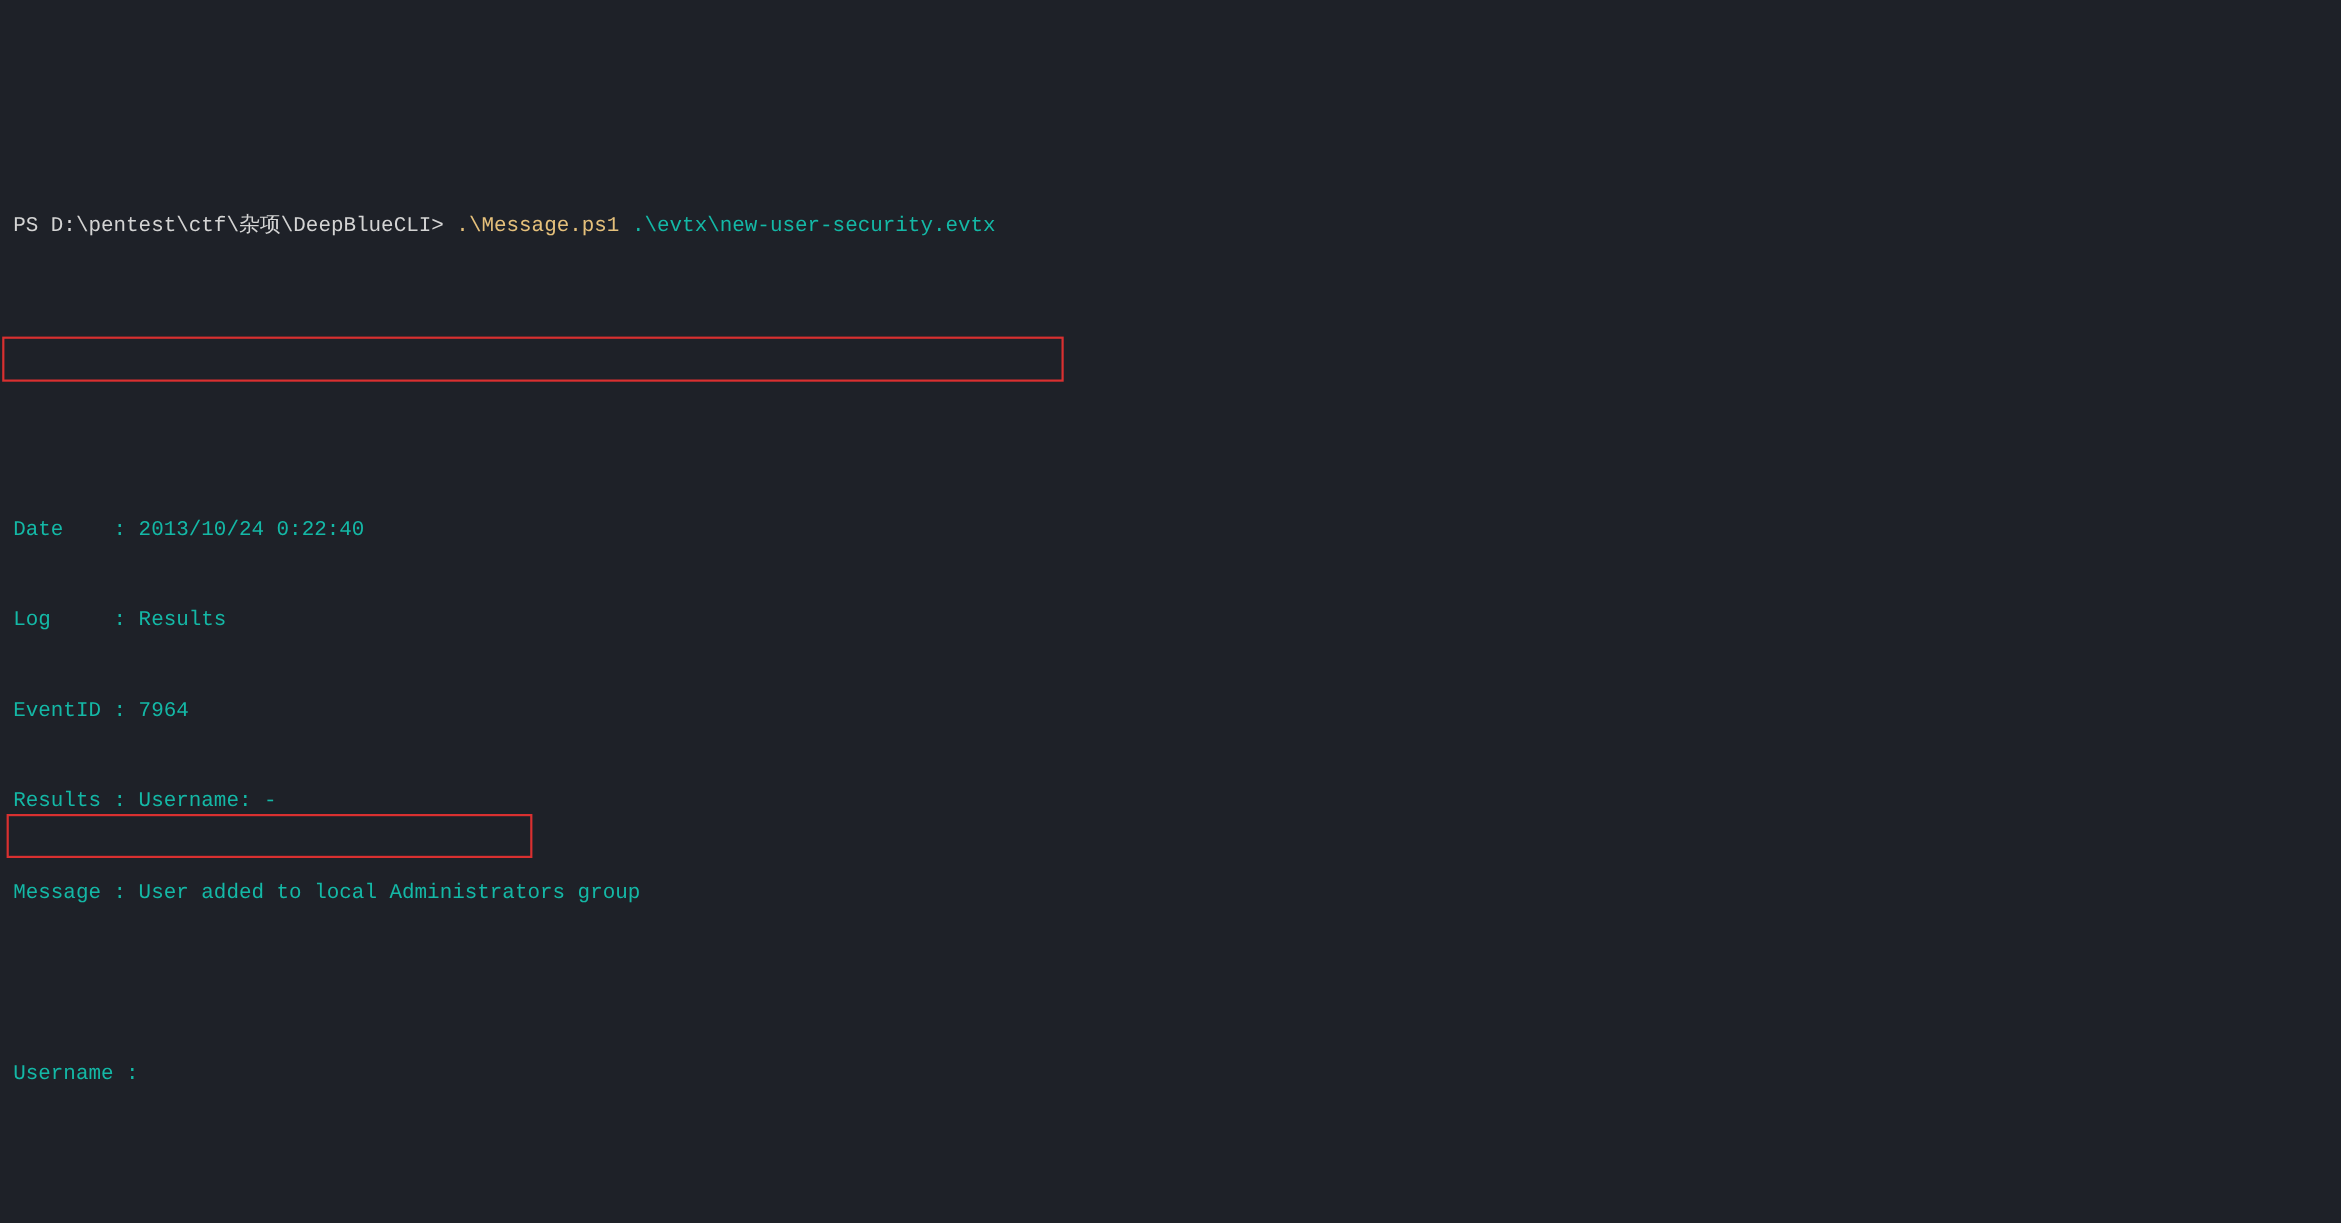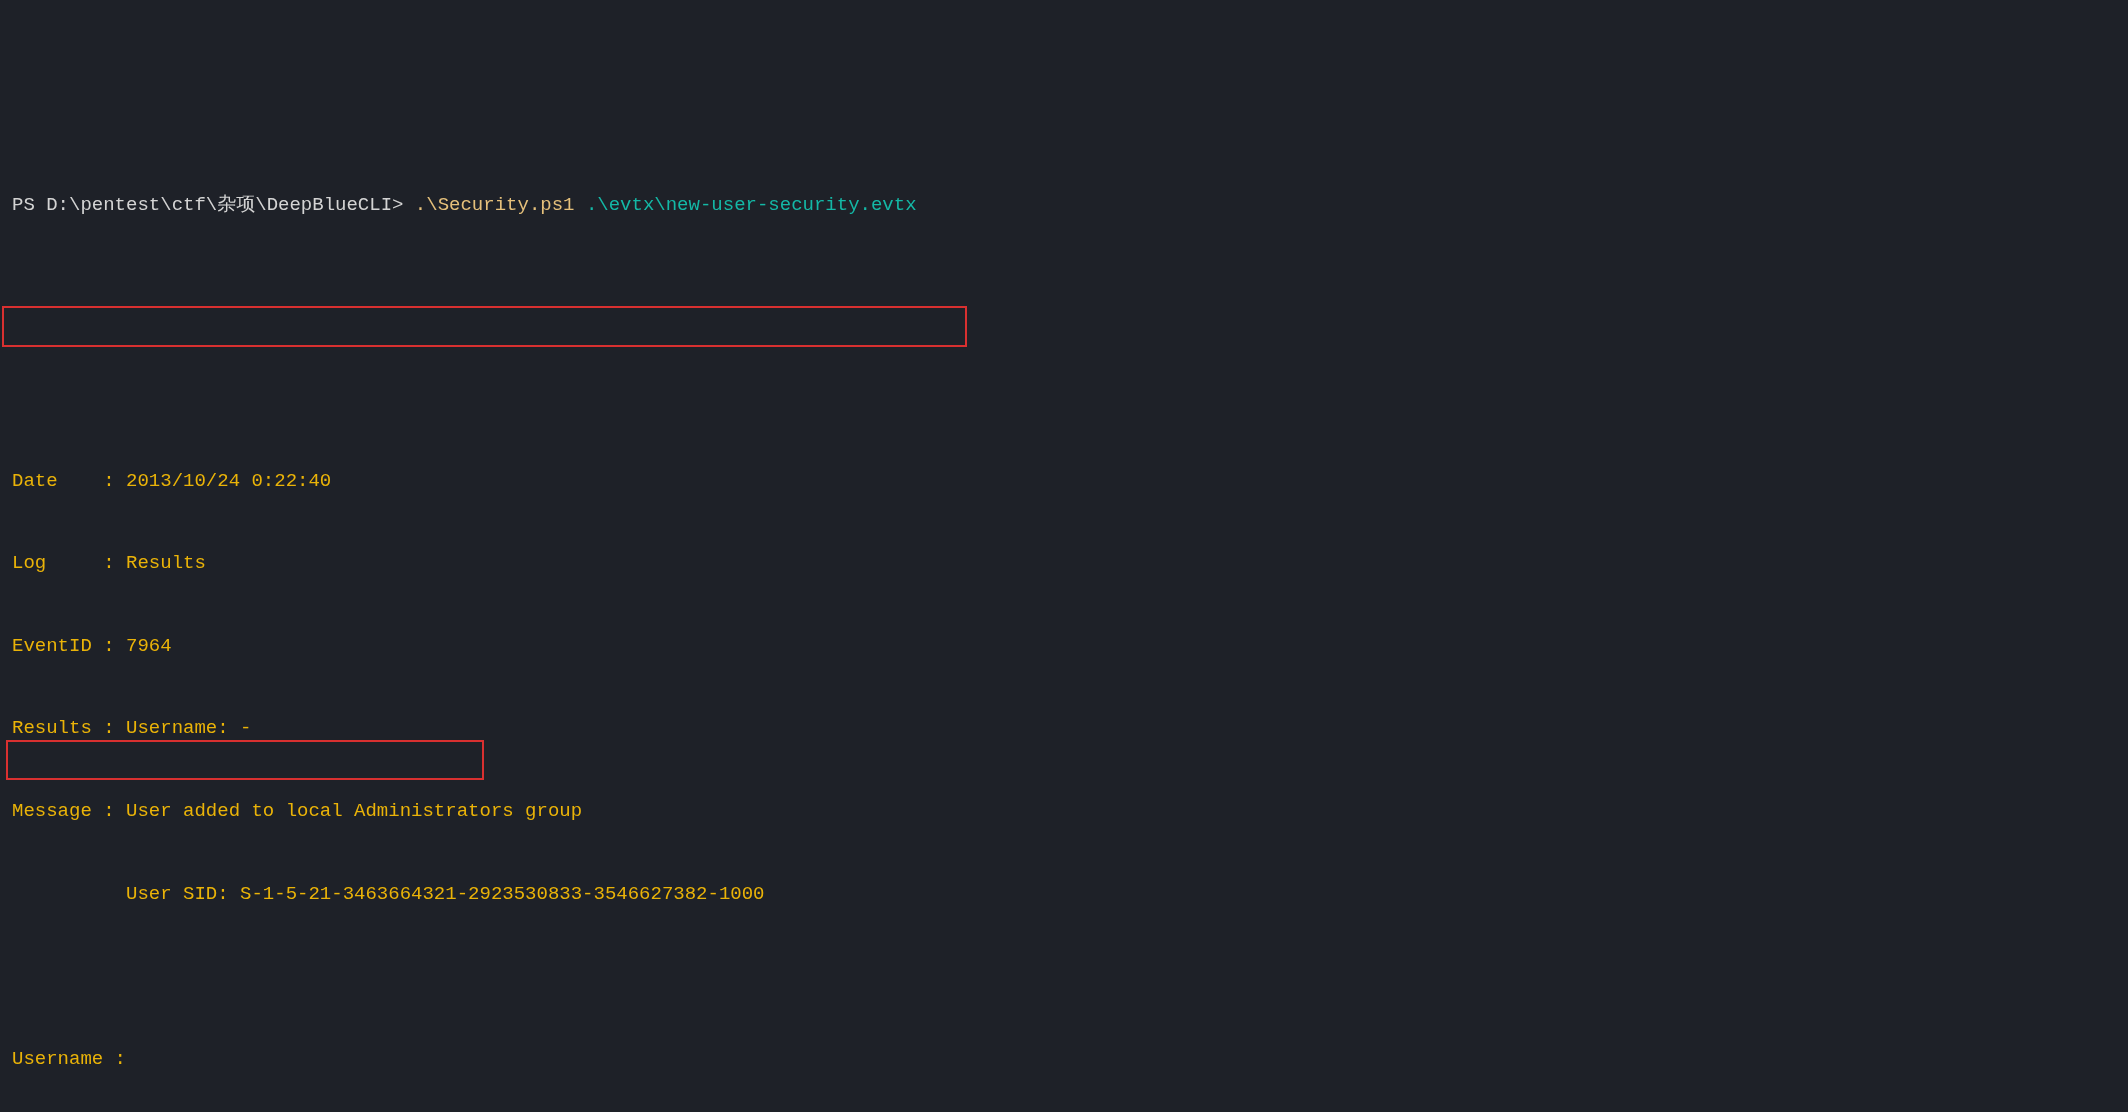--- a/index.html
+++ b/index.html
@@ -31,21 +31,21 @@
       color: #d4d4d4;
       margin-top: 39px;
     }
     .command-yellow {
       color: #e5c07b;
     }
     .command-arg {
       color: #14b8a6;
     }
     .output-text {
-      color: #eab308;
+      color: #14b8a6;
     }
     .highlight-box-1 {
       position: absolute;
       border: 2px solid #d93030;
       left: 2px;
       top: 306px;
       width: 965px;
       height: 41px;
       pointer-events: none;
     }
@@ -64,30 +64,29 @@
     }
     .blank-line {
       height: 27.5px;
     }
   </style>
 </head>
 <body>
 
 <div class="terminal">
   <div class="content-wrapper">
-    <div class="line"><span class="prompt-text">PS D:\pentest\ctf\杂项\DeepBlueCLI&gt; </span><span class="command-yellow">.\Security.ps1</span><span class="command-arg"> .\evtx\new-user-security.evtx</span></div>
+    <div class="line"><span class="prompt-text">PS D:\pentest\ctf\杂项\DeepBlueCLI&gt; </span><span class="command-yellow">.\Message.ps1</span><span class="command-arg"> .\evtx\new-user-security.evtx</span></div>
     <div class="blank-line"></div>
     <div class="blank-line"></div>
 
     <div class="line output-text">Date    : 2013/10/24 0:22:40</div>
     <div class="line output-text">Log     : Results</div>
     <div class="line output-text">EventID : 7964</div>
     <div class="line output-text">Results : Username: -</div>
     <div class="line output-text">Message : User added to local Administrators group</div>
-    <div class="line output-text">          User SID: S-1-5-21-3463664321-2923530833-3546627382-1000</div>
     <div class="blank-line"></div>
     <div class="line output-text">Username :</div>
     
     
 
     
     
     
     
     

